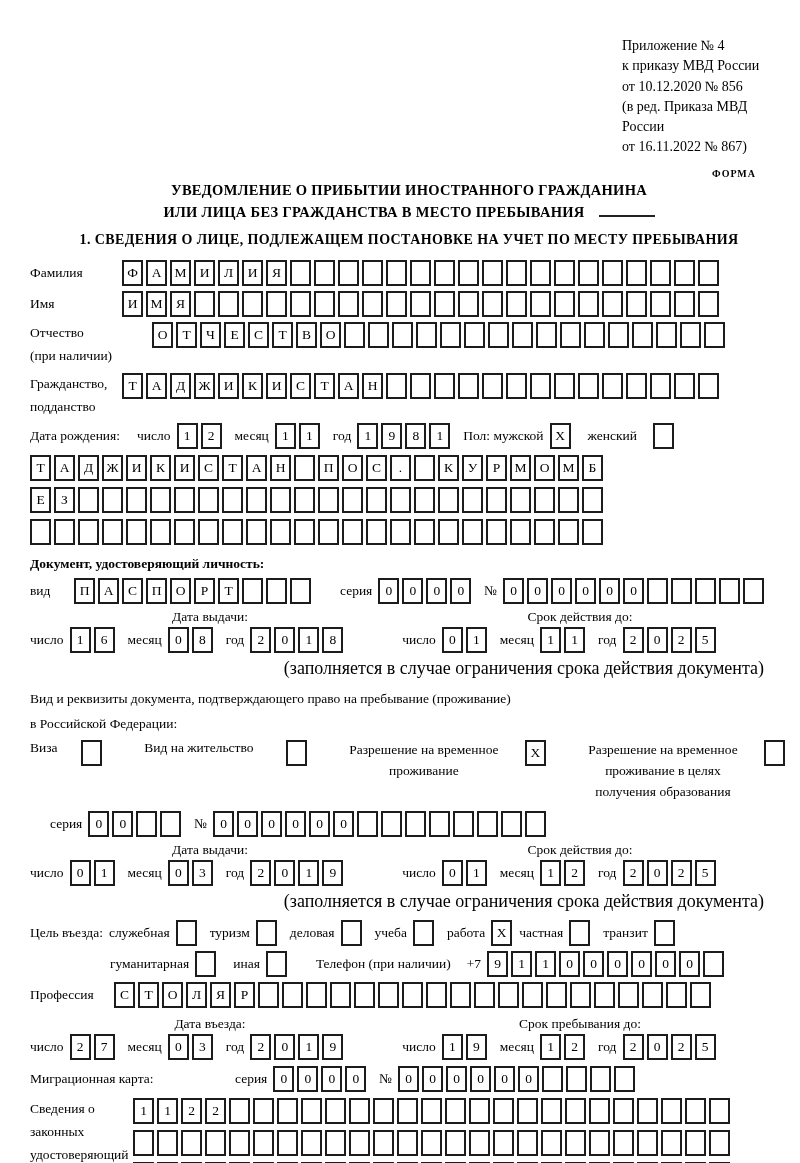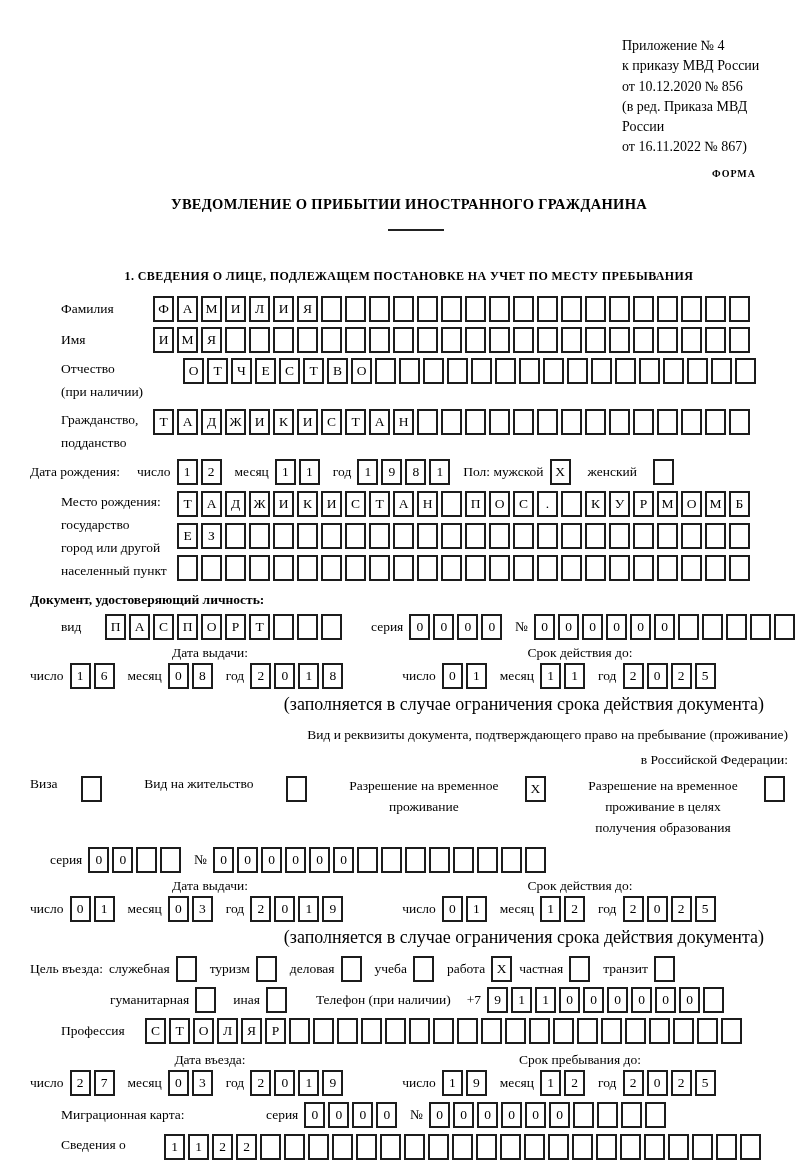--- a/index.html
+++ b/index.html
@@ -3,26 +3,26 @@
 <meta charset="utf-8">
 <style>
   html,body{margin:0;padding:0;}
   body{
     width:800px;height:1163px;overflow:hidden;background:#ffffff;color:#000;
     font-family:"Liberation Serif","DejaVu Serif",serif;font-size:13.5px;
     box-sizing:border-box;padding:36px 12px 0 30px;
   }
   .hdr{margin-left:592px;line-height:1.45;font-size:14px;}
   .forma{font-weight:bold;text-align:right;padding-right:32px;margin-top:10px;font-size:10px;letter-spacing:1px;}
-  .title{text-align:center;font-weight:bold;font-size:14.5px;margin-top:14px;line-height:1.55;letter-spacing:.3px;}
+  .title{text-align:center;font-weight:bold;font-size:14.5px;line-height:1.55;letter-spacing:.3px;}
   .tu{display:inline-block;width:56px;border-bottom:2px solid #222;margin-left:14px;height:12px;}
-  .sect{font-weight:bold;font-size:12px;text-align:center;margin-top:31px;margin-bottom:12px;letter-spacing:.4px;white-space:nowrap;}
+  .sect{font-weight:bold;font-size:14px;text-align:center;margin-top:8px;margin-bottom:12px;letter-spacing:.4px;white-space:nowrap;}
   .row{display:flex;align-items:center;white-space:nowrap;margin-bottom:5px;}
   .row.top{align-items:flex-start;}
-  .lbl{flex:0 0 92px;margin-left:31px;}
+  .lbl{flex:0 0 92px;}
   .w44{flex:0 0 44px;}
   .w84{flex:0 0 84px;}
   .w116{flex:0 0 116px;}
   .w122{flex:0 0 122px;}
   .w103{flex:0 0 103px;}
   .w160{flex:0 0 160px;}
   .lbl2{line-height:1.7;}
   .lbl2 div{white-space:nowrap;}
   .cells{display:inline-flex;flex:0 0 auto;}
   .cell{
@@ -35,21 +35,21 @@
   .ml26{margin-left:26px;}
   .ml45{margin-left:45px;}
   .ml56{margin-left:56px;}
   .ml80{margin-left:80px;}
   .colrows .cells{display:flex;margin-bottom:6px;}
   .center-b{text-align:left;font-weight:bold;margin:2px 0 6px 0;}
   .dh{display:flex;margin-bottom:2px;}
   .dh .a{flex:0 0 360px;text-align:center;}
   .dh .b{flex:0 0 380px;text-align:center;}
   .note{text-align:right;padding-right:24px;font-size:18px;margin:2px 0 8px 0;}
-  .para{line-height:1.8;text-align:right;}
+  .para{line-height:1.8;}
   .optrow{margin-top:4px;margin-bottom:8px;justify-content:space-between;}
   .optlines{text-align:center;line-height:1.55;}
   .opt-gap{margin-left:22px;}
   .cb{margin-left:9px;}
 </style>
 </head>
 <body>
 
 <div>
 
@@ -58,21 +58,21 @@
     <div>к приказу МВД России</div>
     <div>от 10.12.2020 № 856</div>
     <div>(в ред. Приказа МВД России</div>
     <div>от 16.11.2022 № 867)</div>
   </div>
 
   <div class="forma">ФОРМА</div>
 
   <div class="title">
     <div>УВЕДОМЛЕНИЕ О ПРИБЫТИИ ИНОСТРАННОГО ГРАЖДАНИНА</div>
-    <div><span class="tu"></span></div>
+    <div><span>ИЛИ ЛИЦА БЕЗ ГРАЖДАНСТВА В МЕСТО ПРЕБЫВАНИЯ</span><span class="tu"></span></div>
   </div>
 
   <div class="sect">1. СВЕДЕНИЯ О ЛИЦЕ, ПОДЛЕЖАЩЕМ ПОСТАНОВКЕ НА УЧЕТ ПО МЕСТУ ПРЕБЫВАНИЯ</div>
 
   <div class="row">
     <span class="lbl">Фамилия</span>
     <span class="cells">
         <span class="cell">Ф</span>
         <span class="cell">А</span>
         <span class="cell">М</span>
@@ -222,26 +222,20 @@
     <span class="cells">
         <span class="cell">X</span>
       </span>
     <span class="t ml14">женский</span>
     <span class="cells ml10">
         <span class="cell"></span>
       </span>
   </div>
 
   <div class="row top" style="margin-top:6px;">
-    <span class="lbl lbl2 w116">
-      <div>Место рождения:</div>
-      <div>государство</div>
-      <div>город или другой</div>
-      <div>населенный пункт</div>
-    </span>
     <span class="colrows">
       <span class="cells">
           <span class="cell">Т</span>
           <span class="cell">А</span>
           <span class="cell">Д</span>
           <span class="cell">Ж</span>
           <span class="cell">И</span>
           <span class="cell">К</span>
           <span class="cell">И</span>
           <span class="cell">С</span>

